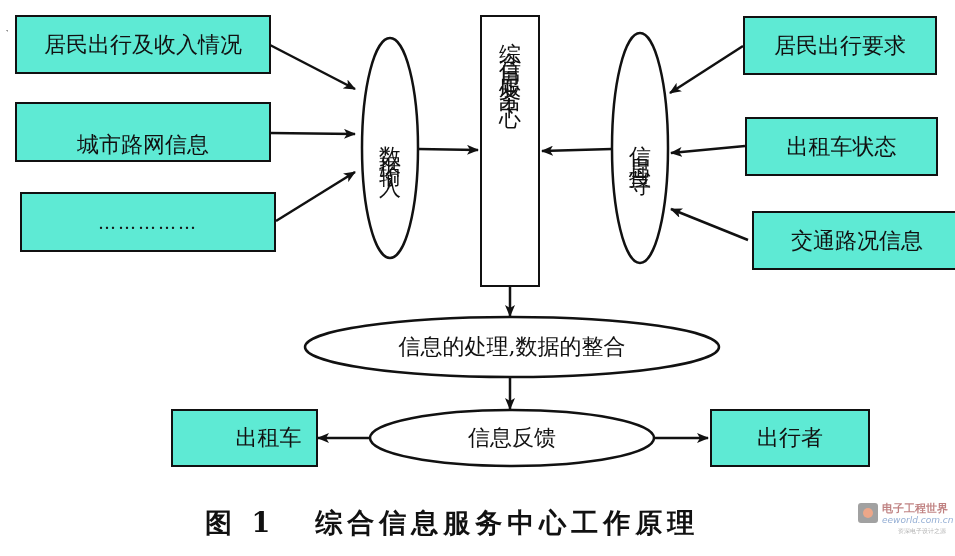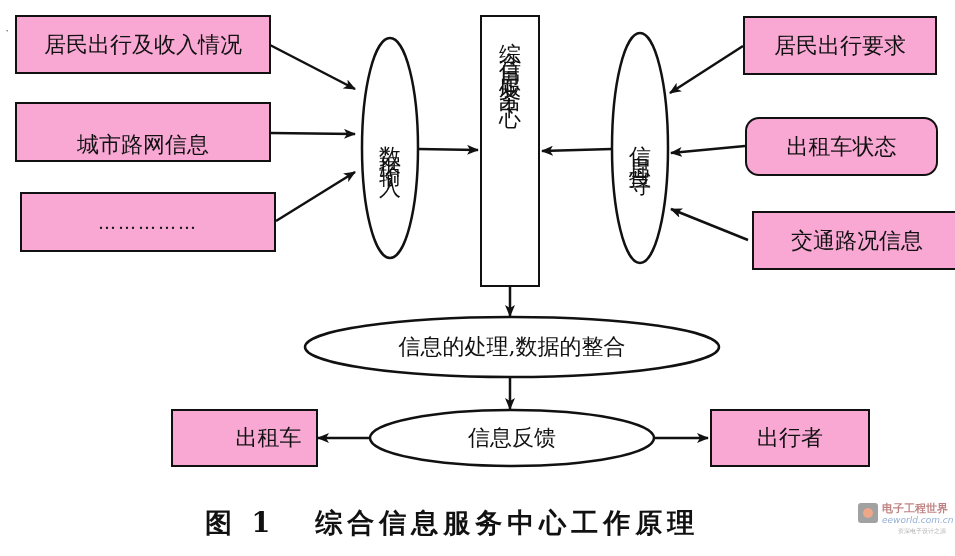--- a/index.html
+++ b/index.html
@@ -1,18 +1,18 @@
 <!DOCTYPE html>
 <html><head>
 <meta charset="utf-8">
 <style>
   html,body{margin:0;padding:0;background:#ffffff;}
   body{width:955px;height:556px;position:relative;overflow:hidden;font-family:"DejaVu Serif","Liberation Serif",serif;color:#111;}
   svg{position:absolute;left:0;top:0;}
-  .box{position:absolute;border:2.5px solid #111;box-sizing:border-box;display:flex;align-items:center;justify-content:center;font-size:22px;background:#f9a8d4;}
+  .box{position:absolute;border:2.5px solid #111;box-sizing:border-box;display:flex;align-items:center;justify-content:center;font-size:22px;background:#5eead4;}
   .vbox{position:absolute;border:2.5px solid #111;box-sizing:border-box;background:#fff;display:flex;justify-content:center;}
   .vtext{writing-mode:vertical-rl;text-orientation:upright;font-size:22px;letter-spacing:9px;}
   .ell-text{position:absolute;display:flex;align-items:center;justify-content:center;font-size:22px;}
   .ell-vtext{position:absolute;writing-mode:vertical-rl;text-orientation:upright;font-size:22px;letter-spacing:10px;display:flex;align-items:center;justify-content:center;}
   .caption{position:absolute;left:205px;top:505px;font-size:27px;font-weight:bold;letter-spacing:5px;white-space:nowrap;}
   .caption .num{margin-right:40px;}
   .watermark{position:absolute;left:858px;top:499px;width:95px;height:38px;opacity:.55;}
   .wm-logo{position:absolute;left:0;top:4px;width:20px;height:20px;background:#555;border-radius:3px;}
   .wm-logo:after{content:"";position:absolute;left:5px;top:5px;width:10px;height:10px;border-radius:50%;background:#e0602a;}
   .wm-cn{position:absolute;left:24px;top:2px;font-size:11px;color:#8b1a1a;font-family:"DejaVu Sans",sans-serif;font-weight:bold;white-space:nowrap;}
@@ -68,21 +68,21 @@
 
 <div class="vbox" style="left:480px;top:15px;width:60px;height:272px;padding-top:8px;">
   <span class="vtext">综合信息服务中心</span>
 </div>
 
 <div class="ell-vtext" style="left:612px;top:38px;width:56px;height:220px;">信息搜寻</div>
 
 <div class="box" style="left:743px;top:16px;width:194px;height:59px;">
   <span>居民出行要求</span>
 </div>
-<div class="box" style="left:745px;top:117px;width:193px;height:59px;border-radius:14px;">
+<div class="box" style="left:745px;top:117px;width:193px;height:59px;">
   <span>出租车状态</span>
 </div>
 <div class="box" style="left:752px;top:211px;width:210px;height:59px;">
   <span>交通路况信息</span>
 </div>
 
 <div class="ell-text" style="left:305px;top:317px;width:414px;height:60px;">信息的处理,数据的整合</div>
 
 <div class="ell-text" style="left:370px;top:410px;width:284px;height:56px;">信息反馈</div>
 

